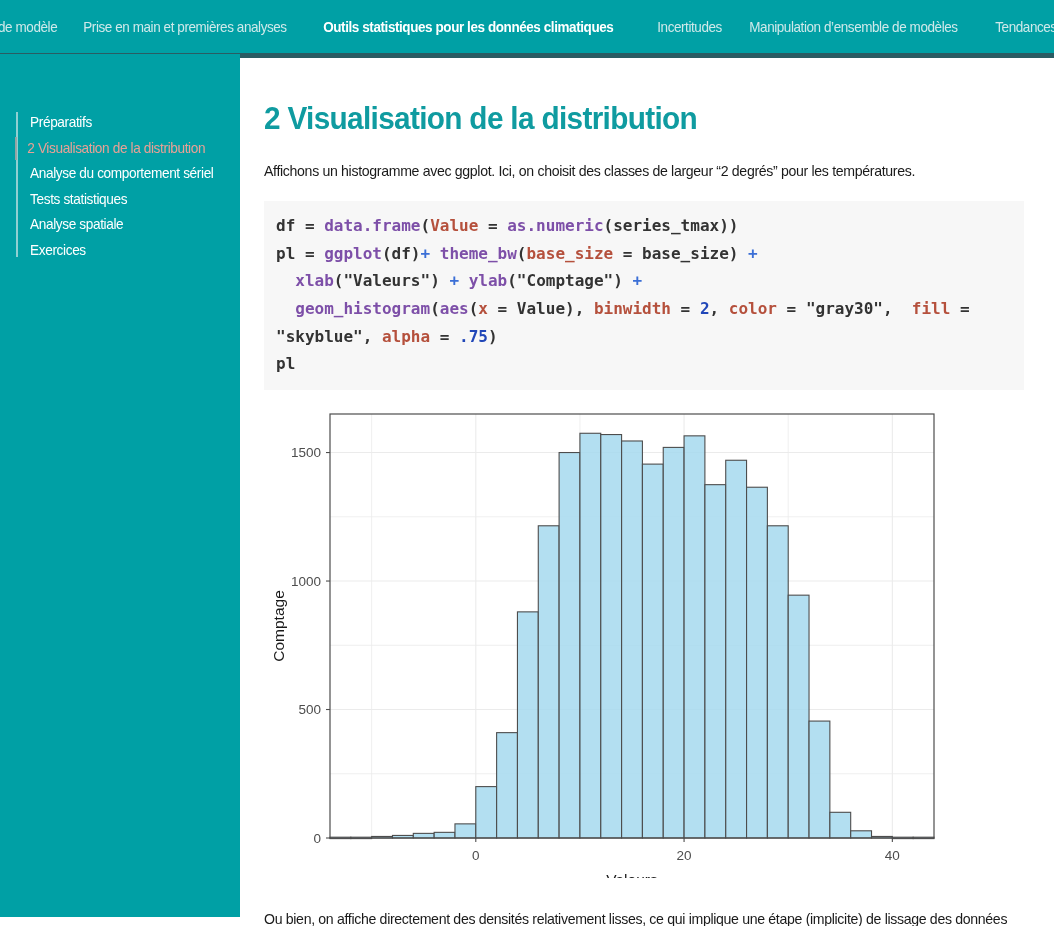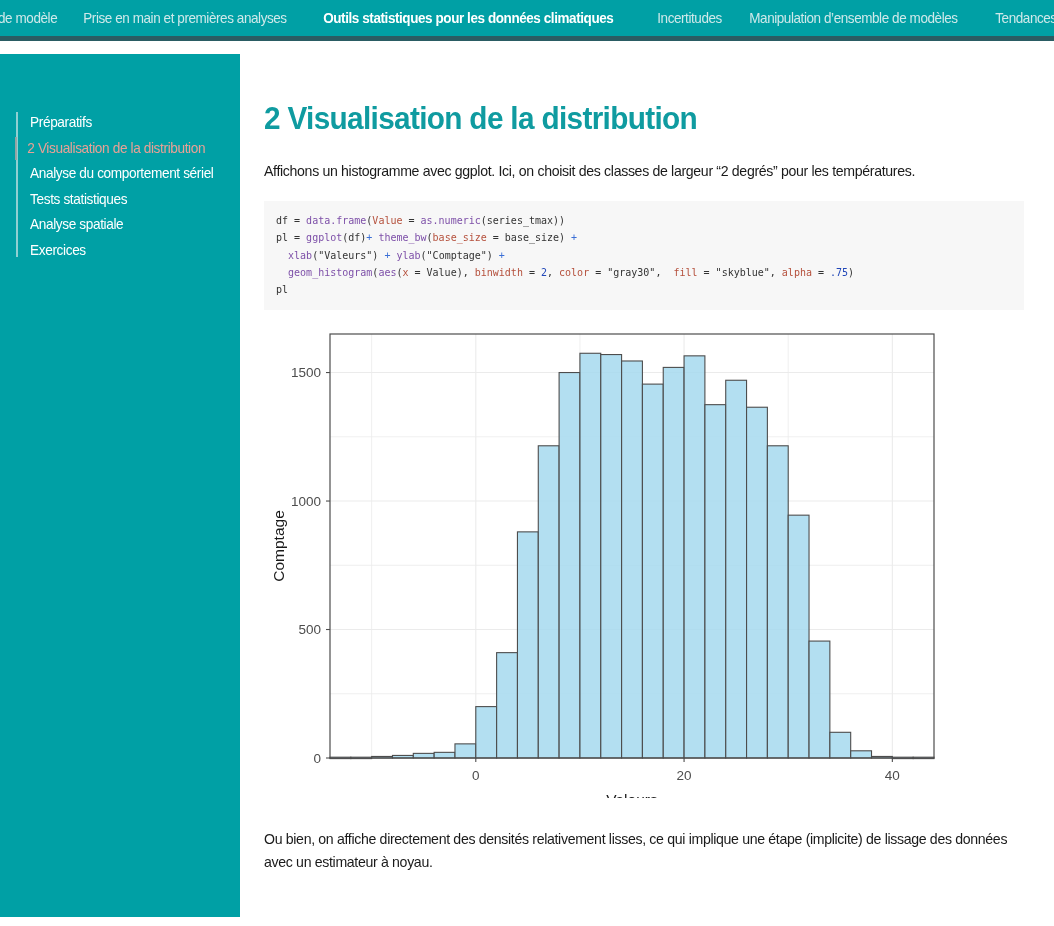--- a/index.html
+++ b/index.html
@@ -12,21 +12,21 @@
     background: #ffffff;
     font-family: "Liberation Sans", sans-serif;
   }
   * { box-sizing: border-box; }
 
   
   #topnav {
     position: absolute;
     top: 0; left: 0;
     width: 1054px;
-    height: 41px;
+    height: 58px;
     background: #00a0a5;
     border-bottom: 5px solid #2a5c63;
     display: flex;
     align-items: center;
     white-space: nowrap;
     overflow: hidden;
   }
   .nav-item {
     color: #cfe9ea;
     font-size: 14.5px;
@@ -110,24 +110,25 @@
     width: 104%;
   }
 
   
   #code-block {
     margin-top: 18px;
     background: #f7f7f7;
     padding: 11px 12px 12px 12px;
     width: 760px;
     font-family: "DejaVu Sans Mono", "Liberation Mono", monospace;
-    font-size: 10px;
+    font-size: 16px;
     line-height: 1.73;
     color: #333333;
     white-space: pre-wrap;
+    font-weight: bold;
   }
   .cd-fn  { color: #7d4fa8; }      
   .cd-arg { color: #b5503c; }      
   .cd-num { color: #2147b8; }      
   .cd-str { color: #333333; }      
   .cd-op  { color: #3b6fd6; }      
   .cd-pl  { color: #333333; }
 
   
   #plot-wrap {

